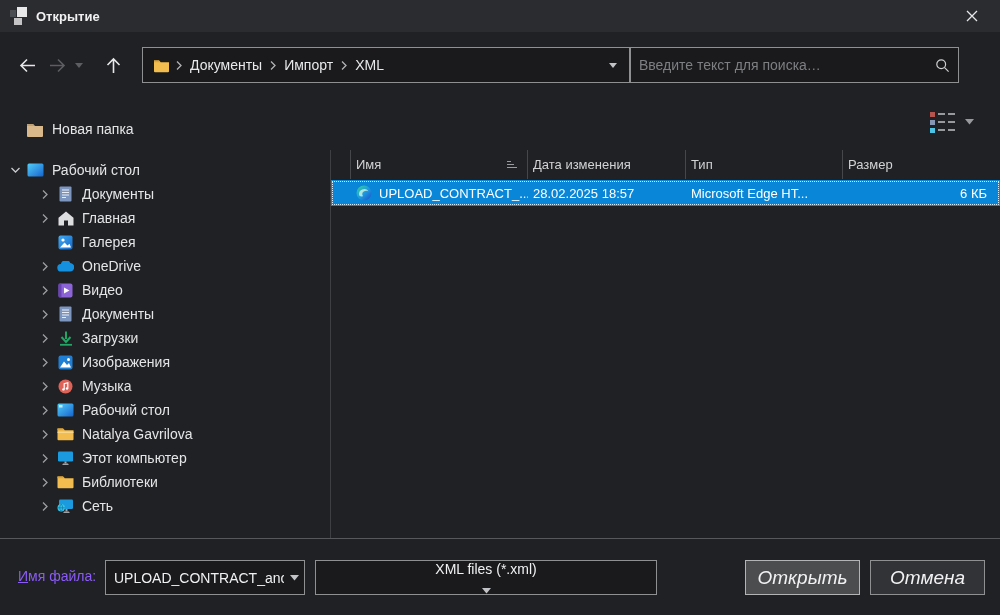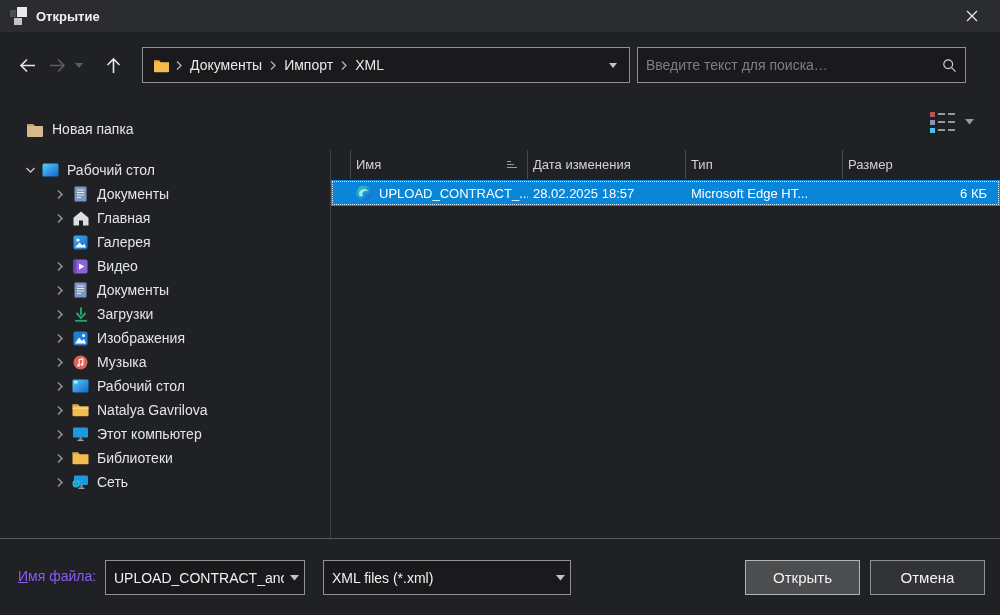--- a/index.html
+++ b/index.html
@@ -32,41 +32,41 @@
   .nav-btn.up { margin-left:12px; }
   .crumb-box {
     margin-left:14px; width:488px; height:36px;
     background:#1a1a1c; border:1px solid #8e9092;
     display:flex; align-items:center; padding:0 6px;
   }
   .crumb-seg { color:#e8e9eb; padding:0 6px; font-size:14px; white-space:nowrap; }
   .crumb-sep { display:flex; align-items:center; padding:0 2px; }
   .crumb-caret { margin-left:auto; padding:0 6px; }
   .search-box {
-    margin-left:7px; width:329px; height:36px;
+    margin-left:0; width:329px; height:36px;
     background:#1a1a1c; border:1px solid #8e9092;
     display:flex; align-items:center; padding:0 8px;gap:42px;
   }
   .search-box input {
     flex:1; background:transparent; border:none; outline:none;
     color:#e8e9eb; font-family:inherit; font-size:14px;
   }
   .search-box input::placeholder { color:#7d7f82; opacity:1; }
   
   .cmdbar { position:absolute; top:100px; left:0; right:0; height:44px; display:flex; align-items:center; }
   .newfolder-btn { display:flex; align-items:flex-end; gap:8px; margin-left:20px; height:30px; padding:0 6px; }
   .newfolder-btn span { font-size:14px; color:#e4e5e7; }
   .view-group { margin-left:auto; display:flex; align-items:center; margin-right:26px; gap:10px; }
   .view-icon { display:flex; flex-direction:column; gap:3px; }
   .view-icon .vrow { display:flex; align-items:center; gap:3px; }
   .view-icon .vsq { width:5px; height:5px; }
   .view-icon .vd { width:7px; height:2px; background:#97999c; }
   
   .main { position:absolute; top:150px; left:0; right:0; bottom:77px; }
-  .sidebar { position:absolute; top:8px; left:0; width:330px; bottom:0; overflow:hidden;padding-left:15px; }
+  .sidebar { position:absolute; top:8px; left:0; width:330px; bottom:0; overflow:hidden; }
   .vdivider { position:absolute; top:0; bottom:0; left:330px; width:1px; background:#3e3f42; }
   .tree-row { display:flex; align-items:center; height:24px; padding-left:36px; font-size:14px; color:#e4e5e7; }
   .tree-row.root { padding-left:6px; }
   .tw { width:18px; height:16px; display:flex; align-items:center; justify-content:center; flex:none; }
   .ticon { width:17px; height:17px; display:flex; align-items:center; justify-content:center; flex:none; margin-left:3px; }
   .tlabel { margin-left:8px; white-space:nowrap; }
   
   .filelist { position:absolute; left:331px; right:0; top:0; bottom:0; }
   .fl-grid { display:grid; grid-template-columns:20px 177px 158px 157px 1fr; }
   .fl-header { height:29px; align-items:center; color:#d2d3d5; font-size:13px; }
@@ -84,25 +84,25 @@
   .footer { position:absolute; left:0; right:0; bottom:0; height:76px; }
   .fn-label { position:absolute; left:18px; top:29px; font-size:14px; color:#8b5cf6; }
   .fn-label .mn { text-decoration:underline; }
   .combo {
     position:absolute; top:21px; height:35px; background:#1a1a1c;
     border:1px solid #8e9092; display:flex; align-items:center;
   }
   .combo .cval { flex:1; padding:0 8px; font-size:14px; color:#f0f1f3; white-space:nowrap; overflow:hidden; }
   .combo .carr { width:20px; display:flex; align-items:center; justify-content:center; flex:none; }
   .combo.fname { left:105px; width:200px; }
-  .combo.ftype { left:323px; width:248px; }
+  .combo.ftype { left:315px; width:342px;flex-direction:column; }
   .btn {
     position:absolute; top:21px; height:35px; width:115px;
     display:flex; align-items:center; justify-content:center;
-    font-size:15px; color:#f2f2f4;
+    font-size:19px; color:#f2f2f4;font-style:italic;
   }
   .btn.primary { left:745px; background:#4c4d4f; border:1px solid #b2b4b6; }
   .btn.secondary { left:870px; background:#323336; border:1px solid #8e9092; }
   svg { display:block; }
 </style>
 </head>
 <body>
 
 <div class="window">
 
@@ -278,20 +278,33 @@
                 </linearGradient>
               </defs>
               <rect x="0.5" y="0.5" width="14" height="14" rx="2" fill="url(#gal)"></rect>
               <circle cx="5" cy="5" r="1.6" fill="#ffffff"></circle>
               <path d="M2 12.5 L6.5 7.5 L9.5 10.5 L11.5 8.8 L13 12.5 Z" fill="#ffffff"></path>
             </svg>
         </span>
         <span class="tlabel">Галерея</span>
       </div>
 
+      <div class="tree-row">
+        <span class="tw">
+          <svg width="6" height="9" viewBox="0 0 6 9">
+              <path d="M1 0.5 l4 4 -4 4" stroke="#9d9fa2" stroke-width="1.3" fill="none"></path>
+            </svg>
+        </span>
+        <span class="ticon">
+          <svg width="17" height="11" viewBox="0 0 17 11">
+              <path d="M4.3 10.5 a3.8 3.8 0 0 1 -0.4 -7.6 a5 5 0 0 1 9.4 -0.9 a3.6 3.6 0 0 1 -0.5 8.5 z" fill="#1490df"></path>
+            </svg>
+        </span>
+        <span class="tlabel">OneDrive</span>
+      </div>
 
       <div class="tree-row">
         <span class="tw">
           <svg width="6" height="9" viewBox="0 0 6 9">
               <path d="M1 0.5 l4 4 -4 4" stroke="#9d9fa2" stroke-width="1.3" fill="none"></path>
             </svg>
         </span>
         <span class="ticon">
           <svg width="15" height="15" viewBox="0 0 15 15">
               <rect x="0.5" y="0.5" width="14" height="14" rx="2" fill="#8c64d8"></rect>

